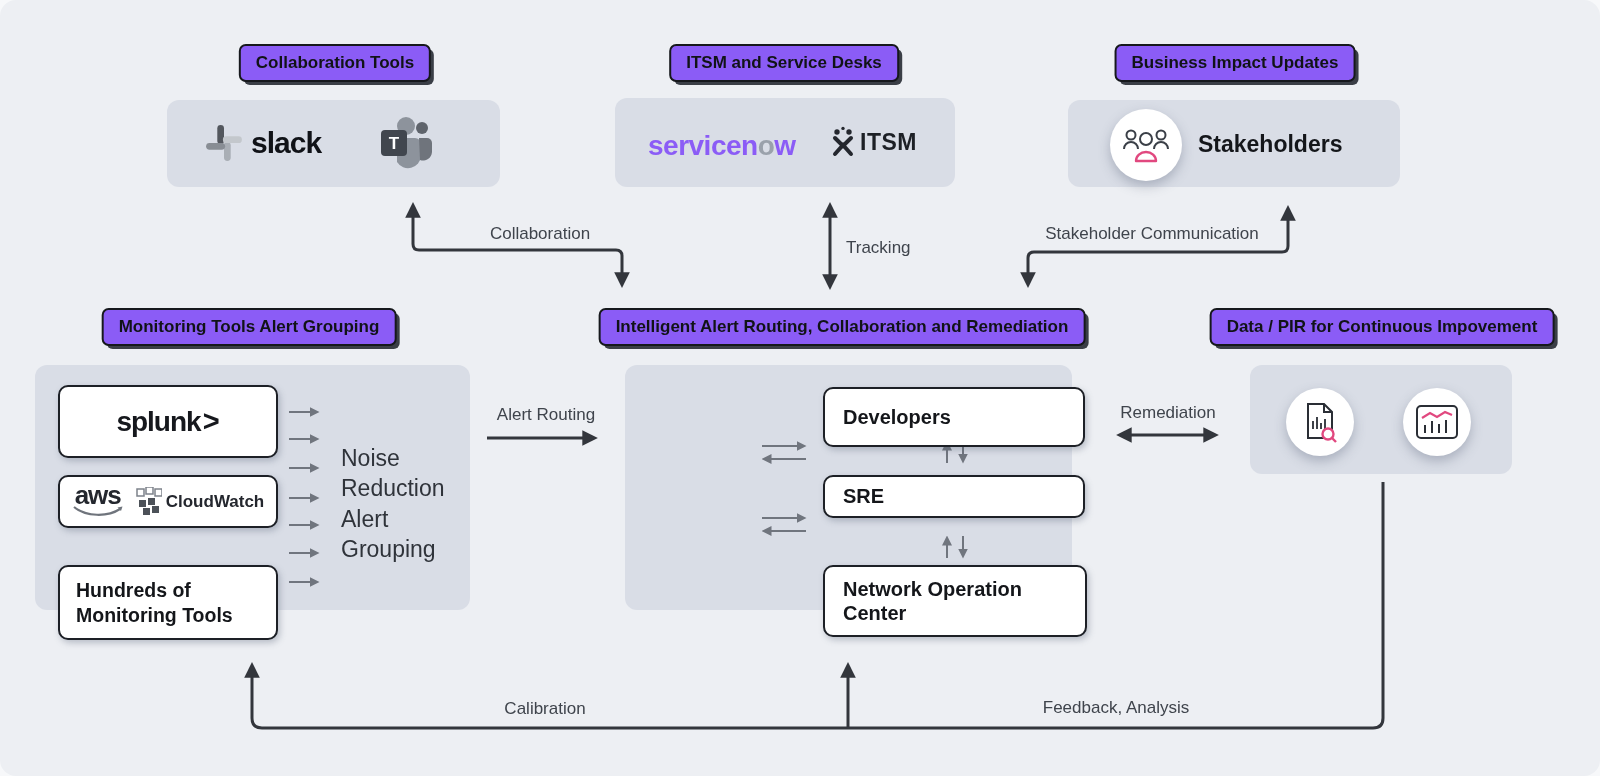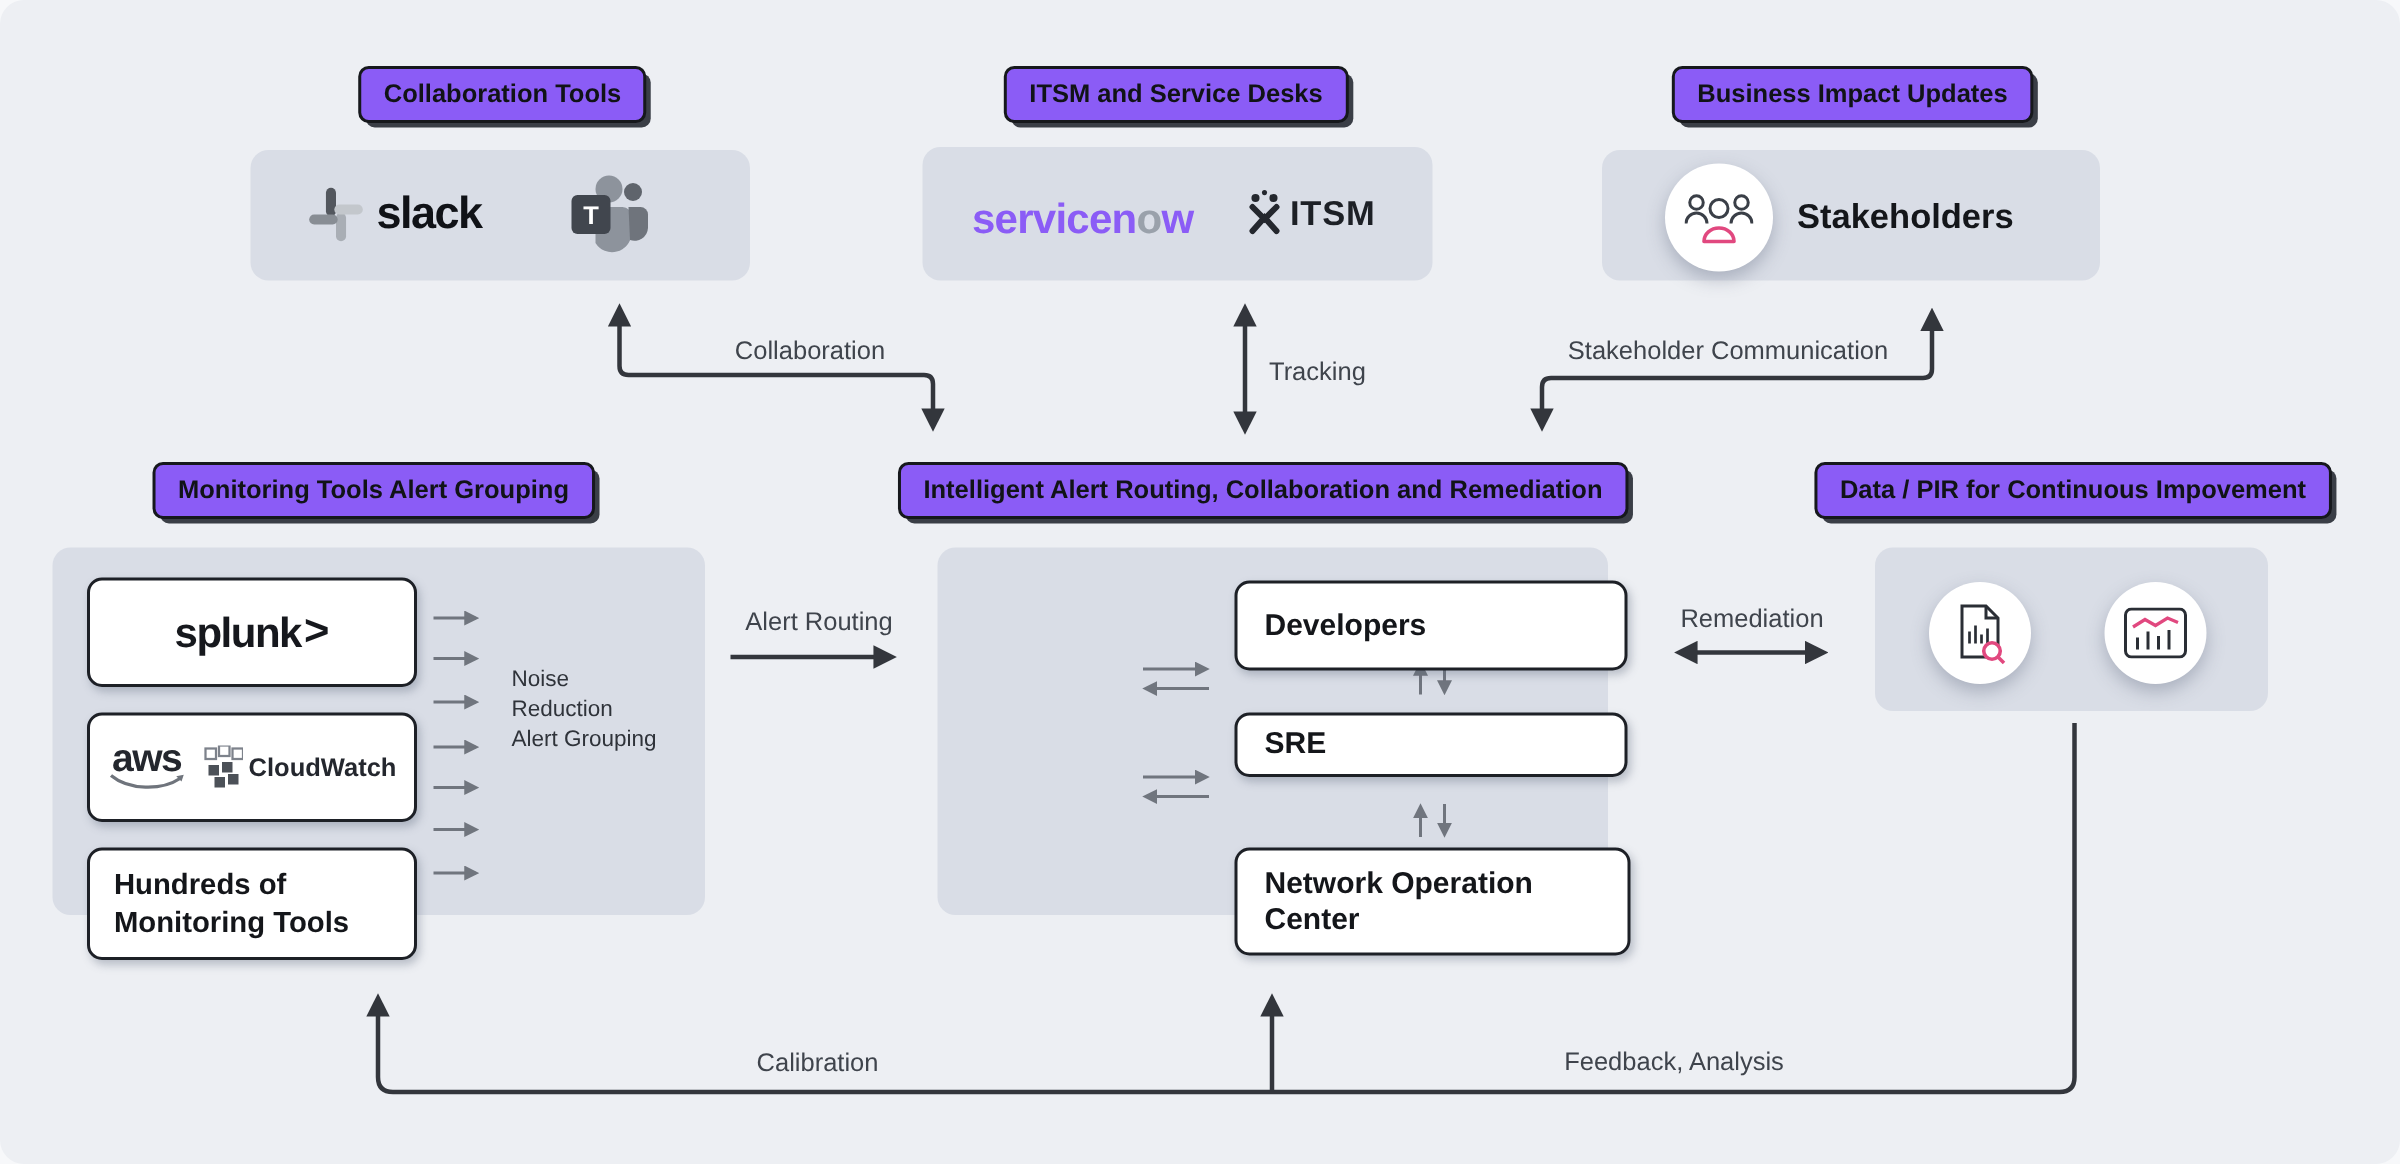--- a/index.html
+++ b/index.html
@@ -7,21 +7,21 @@
   .canvas{position:relative;width:1600px;height:776px;background:#edeff3;border-radius:16px;overflow:hidden;margin:0 auto;}
   .panel{position:absolute;background:#d9dde6;border-radius:12px;}
   .tag{position:absolute;transform:translateX(-50%);background:#8b5cf6;border:2.5px solid #16181c;border-radius:7px;
        padding:7px 15px;font-size:17px;font-weight:700;color:#111317;white-space:nowrap;
        box-shadow:4px 4px 0 -1px #3a3e46;z-index:5;}
   .wbox{position:absolute;background:#ffffff;border:2.5px solid #1d2026;border-radius:10px;
         box-shadow:2px 3px 6px rgba(90,100,120,.35);display:flex;align-items:center;box-sizing:border-box;z-index:4;}
   .team-box{font-size:20px;font-weight:700;color:#14161a;padding-left:18px;line-height:1.22;}
   .alabel{position:absolute;font-size:17px;color:#3f444c;white-space:nowrap;z-index:3;}
   .center{transform:translateX(-50%);}
-  .blocktxt{position:absolute;font-size:15px;color:#2f333a;line-height:1.32;z-index:3;}
+  .blocktxt{position:absolute;font-size:23px;color:#2f333a;line-height:1.32;z-index:3;}
   .circle{position:absolute;width:68px;height:68px;border-radius:50%;background:#fff;
           box-shadow:0 5px 12px rgba(110,120,140,.45);display:flex;align-items:center;justify-content:center;z-index:4;}
   .logo-row{position:absolute;display:flex;align-items:center;z-index:4;}
   .slack-word{font-size:30px;font-weight:700;color:#101217;letter-spacing:-1px;margin-left:8px;}
   .sn-word{font-size:28px;font-weight:700;letter-spacing:-0.5px;color:#8b5cf6;}
   .sn-o{color:#9aa1ab;}
   .jira-word{font-size:23px;font-weight:700;color:#1d2026;margin-left:5px;letter-spacing:0.5px;}
   .stake-word{position:absolute;font-size:23px;font-weight:700;color:#14161a;z-index:4;}
   .splunk-word{font-size:28px;font-weight:700;color:#16181d;letter-spacing:-1px;}
   .splunk-caret{font-size:29px;font-weight:700;color:#16181d;margin-left:2px;}
@@ -140,21 +140,21 @@
       <circle cx="23" cy="12" r="6" stroke="#3a3f47" stroke-width="2" fill="#ffffff"></circle>
       <path d="M13 34 a10 9 0 0 1 20 0 z" stroke="#e1487f" stroke-width="2.4" fill="none" stroke-linejoin="round"></path>
     </svg>
   </div>
   <div class="stake-word" style="left:1198px;top:131px;">Stakeholders</div>
 
   <div class="wbox" style="left:58px;top:385px;width:220px;height:73px;justify-content:center;">
     <span class="splunk-word">splunk</span>
     <span class="splunk-caret">&gt;</span>
   </div>
-  <div class="wbox" style="left:58px;top:475px;width:220px;height:73px;justify-content:center;">
+  <div class="wbox" style="left:58px;top:475px;width:220px;height:53px;justify-content:center;">
     <div style="display:flex;flex-direction:column;align-items:center;margin-right:12px;">
       <span class="aws-word">aws</span>
       <svg width="52" height="13" viewBox="0 0 52 13">
         <path d="M2 2 C 14 12, 36 12, 48 4" stroke="#6f747c" stroke-width="2.2" fill="none"></path>
         <path d="M49 6 l1.5 -4.5 l-5 1" fill="#6f747c"></path>
       </svg>
     </div>
     <svg width="26" height="30" viewBox="0 0 26 30">
       <rect x="1" y="2" width="7" height="7" fill="none" stroke="#7d828b" stroke-width="1.5"></rect>
       <rect x="10" y="0" width="7" height="7" fill="none" stroke="#7d828b" stroke-width="1.5"></rect>

